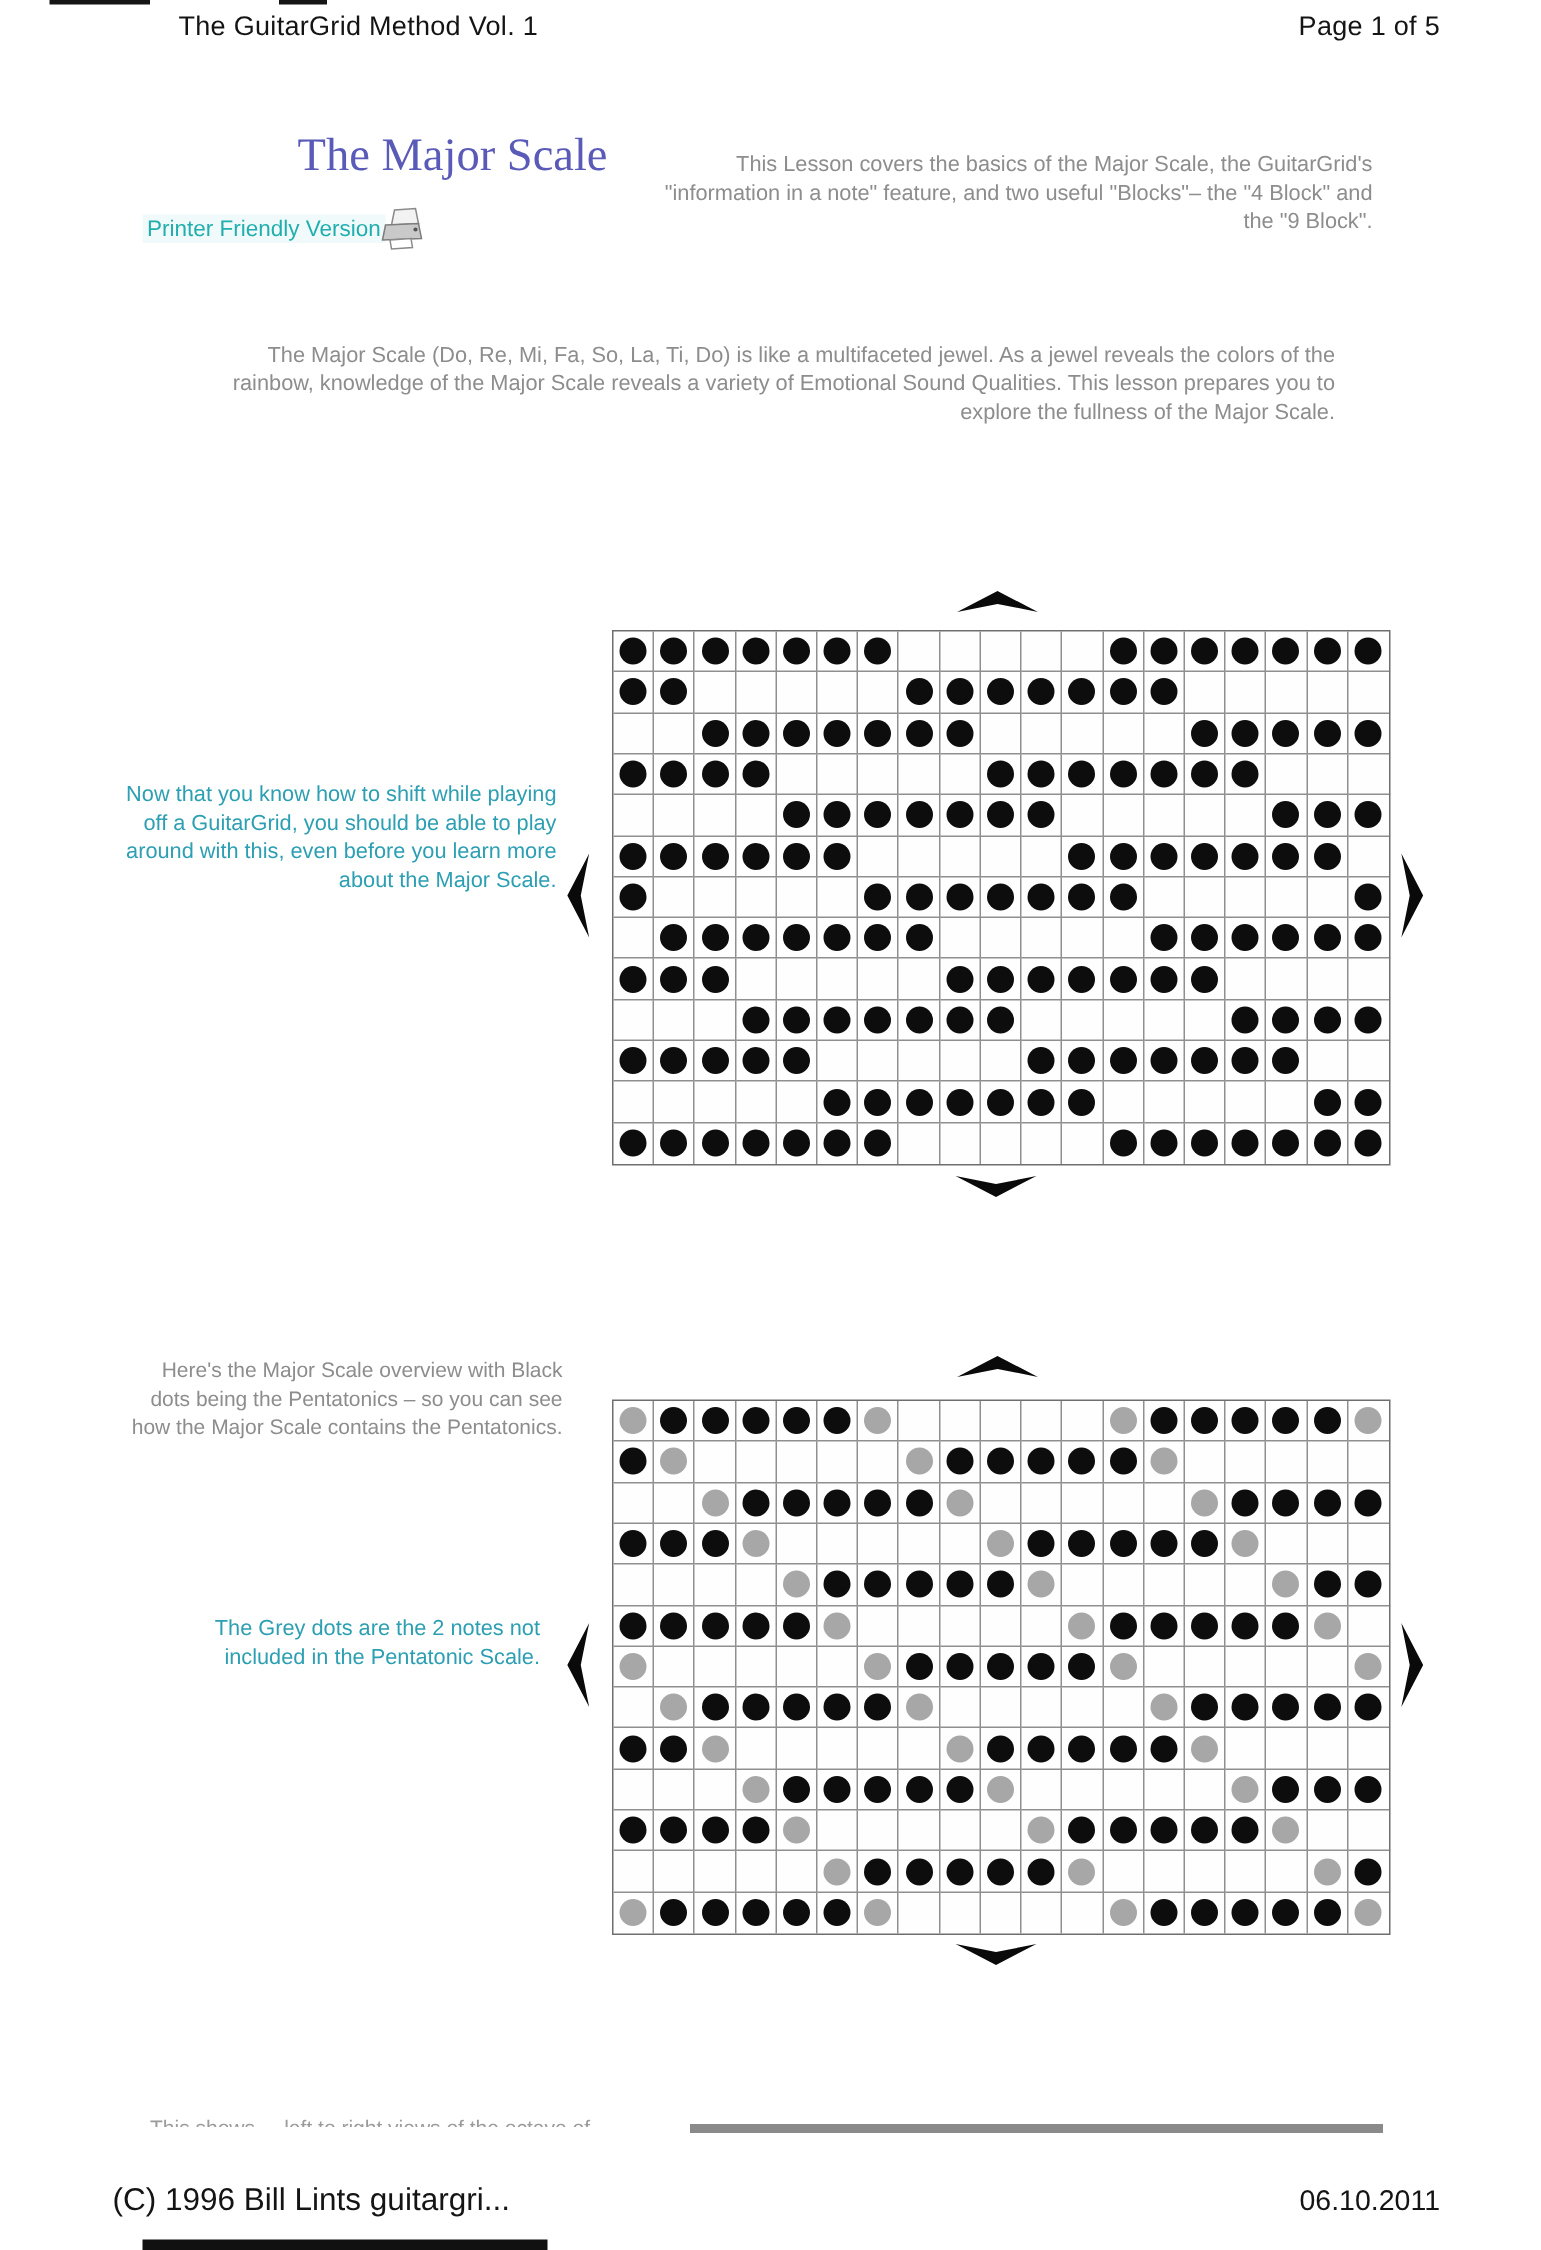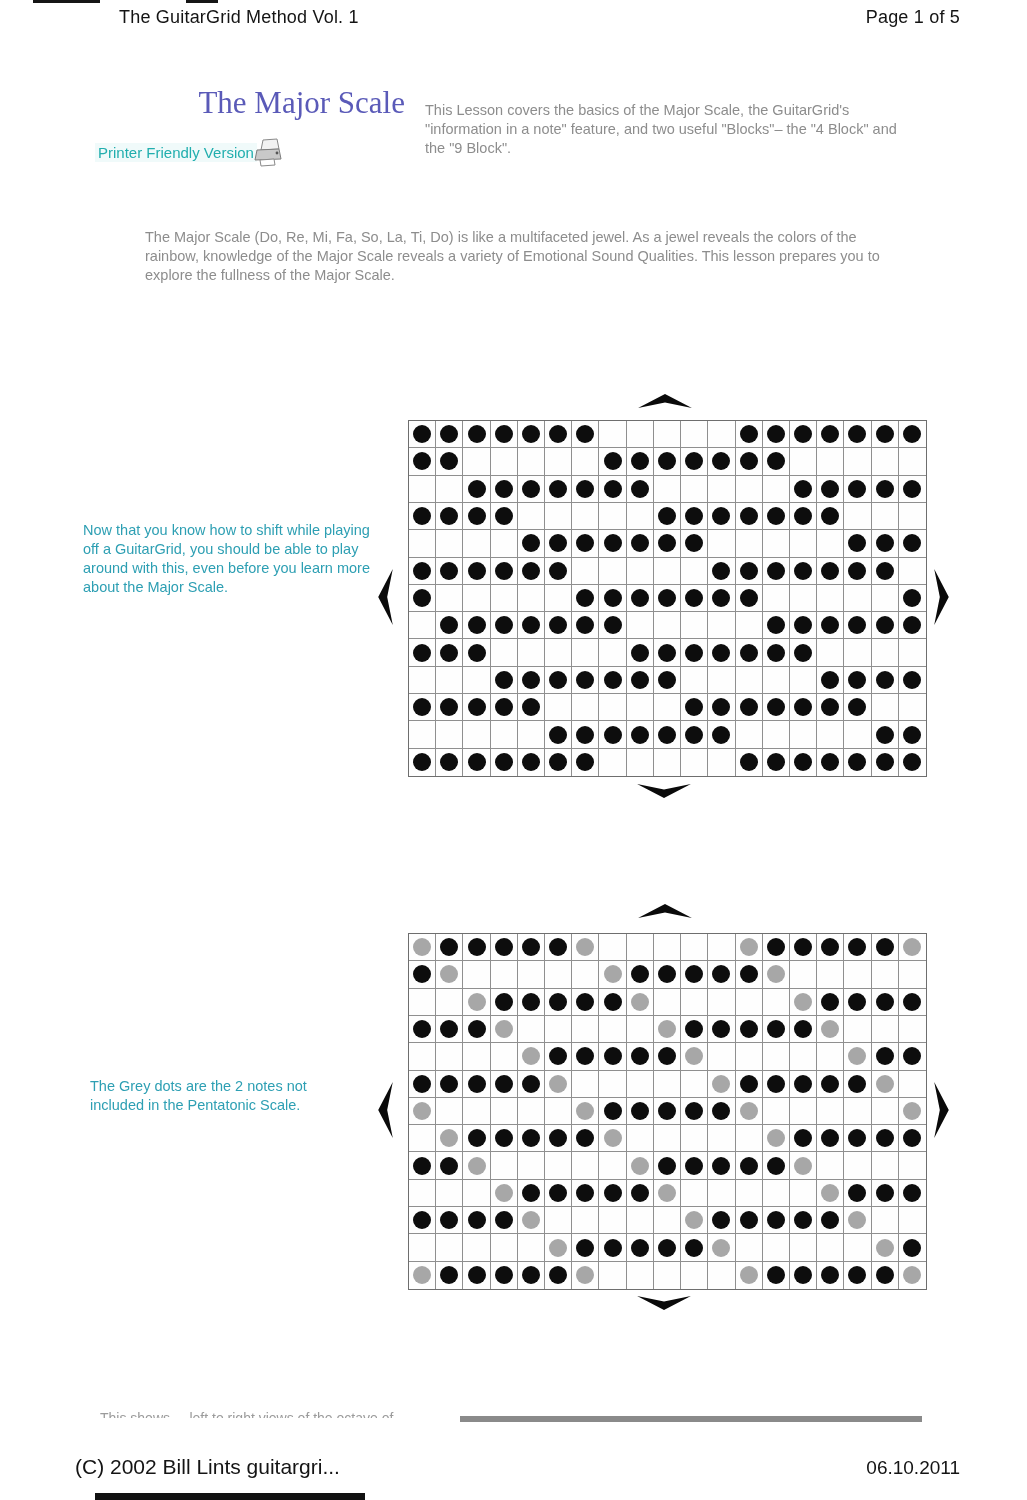--- a/index.html
+++ b/index.html
@@ -5,21 +5,21 @@
   html,body{margin:0;padding:0;background:#e8e8e8;}
   #page{position:relative;width:1027px;height:1500px;margin:0 auto;background:#ffffff;
         font-family:"Liberation Sans", sans-serif;overflow:hidden;}
   .abs{position:absolute;}
   .frag{position:absolute;top:0;height:3px;background:#151515;}
   .hdr{font-size:18px;color:#141414;letter-spacing:.2px;margin-left:44px;}
   .title{font-family:"Liberation Serif", serif;font-size:31px;color:#5a5ab8;text-align:right;}
   .printer-link{font-size:15px;color:#21aeae;background:#f0fafa;padding:1px 3px;cursor:pointer;}
   .grey-text{color:#8d8d8d;}
   .teal-text{color:#2d9fb3;}
-  .center{text-align:left;}
+  .center{text-align:right;}
   .body-sm{font-size:14px;line-height:19px;}
   .body-md{font-size:14.5px;line-height:19px;}
   .grid{position:absolute;width:517px;height:355px;display:grid;
         grid-template-columns:repeat(19,1fr);grid-template-rows:repeat(13,1fr);
         border:1px solid #6e6e6e;background:#fefefe;}
   .cell{border-right:1px solid #8f8f8f;border-bottom:1px solid #8f8f8f;
         display:flex;align-items:center;justify-content:center;}
   .cell:nth-child(19n){border-right:none;}
   .cell:nth-child(n+229){border-bottom:none;}
   .dot{width:18px;height:18px;border-radius:50%;background:#0d0d0d;}
@@ -617,20 +617,21 @@
     <svg width="15" height="56" viewBox="0 0 26 100">
         <polygon points="0,0 26,50 0,100 10,50" fill="#0a0a0a"></polygon>
       </svg>
   </div>
   <div class="abs arrow" style="left:636px;top:784px;">
     <svg width="56" height="14" viewBox="0 0 100 26">
         <polygon points="0,0 50,26 100,0 50,10" fill="#0a0a0a"></polygon>
       </svg>
   </div>
 
+  <div class="abs grey-text body-sm center" style="left:80px;top:904px;width:295px;">Here's the Major Scale overview with Black dots being the Pentatonics – so you can see how the Major Scale contains the Pentatonics.</div>
   <div class="abs teal-text body-md center" style="left:90px;top:1077px;width:270px;">The Grey dots are the 2 notes not included in the Pentatonic Scale.</div>
 
   <div class="abs arrow" style="left:637px;top:904px;">
     <svg width="56" height="14" viewBox="0 0 100 26">
         <polygon points="0,26 50,0 100,26 50,16" fill="#0a0a0a"></polygon>
       </svg>
   </div>
   <div id="grid2" class="grid" style="left:408px;top:933px;">
       <div class="cell">
         <div class="dot grey"></div>
@@ -1186,18 +1187,18 @@
   </div>
   <div class="abs arrow" style="left:636px;top:1296px;">
     <svg width="56" height="14" viewBox="0 0 100 26">
         <polygon points="0,0 50,26 100,0 50,10" fill="#0a0a0a"></polygon>
       </svg>
   </div>
 
   <div class="cutoff" style="left:100px;top:1409px;width:460px;">This shows ... left to right views of the octave of ...</div>
   <div class="divider" style="left:460px;top:1416px;width:462px;"></div>
 
-  <div class="abs footer-l" style="left:75px;top:1455px;">(C) 2002 Bill Lints guitargri...</div>
+  <div class="abs footer-l" style="left:75px;top:1455px;">(C) 1996 Bill Lints guitargri...</div>
   <div class="abs footer-r" style="right:67px;top:1457px;">06.10.2011</div>
 
   <div class="blackbar" style="left:95px;top:1493px;width:270px;height:7px;"></div>
 
 </div>
 
 </body></html>

